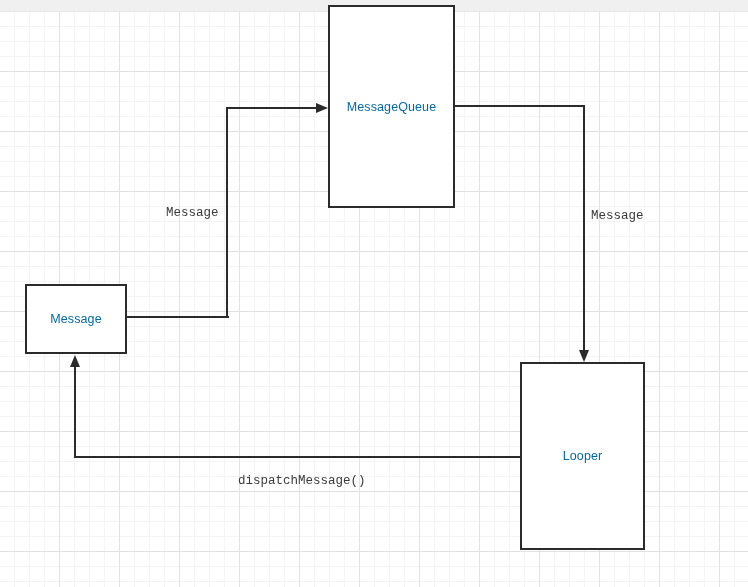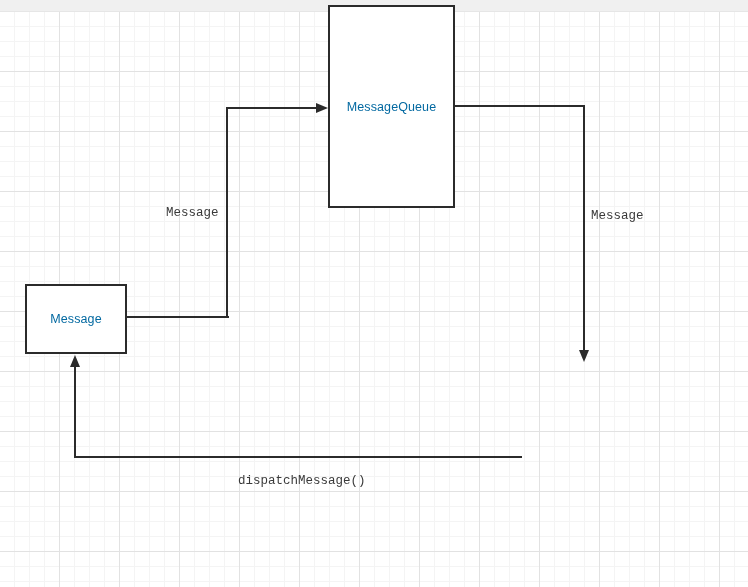--- a/index.html
+++ b/index.html
@@ -125,14 +125,17 @@
   <div class="edge-label" id="label-dispatch">dispatchMessage()</div>
 
   <div class="node" id="node-messagequeue">
     <span class="node-label">MessageQueue</span>
   </div>
 
   <div class="node" id="node-handler">
     <span class="node-label">Message</span>
   </div>
 
+  <div class="node" id="node-looper">
+    <span class="node-label">Looper</span>
+  </div>
 
 </div>
 
 </body></html>

